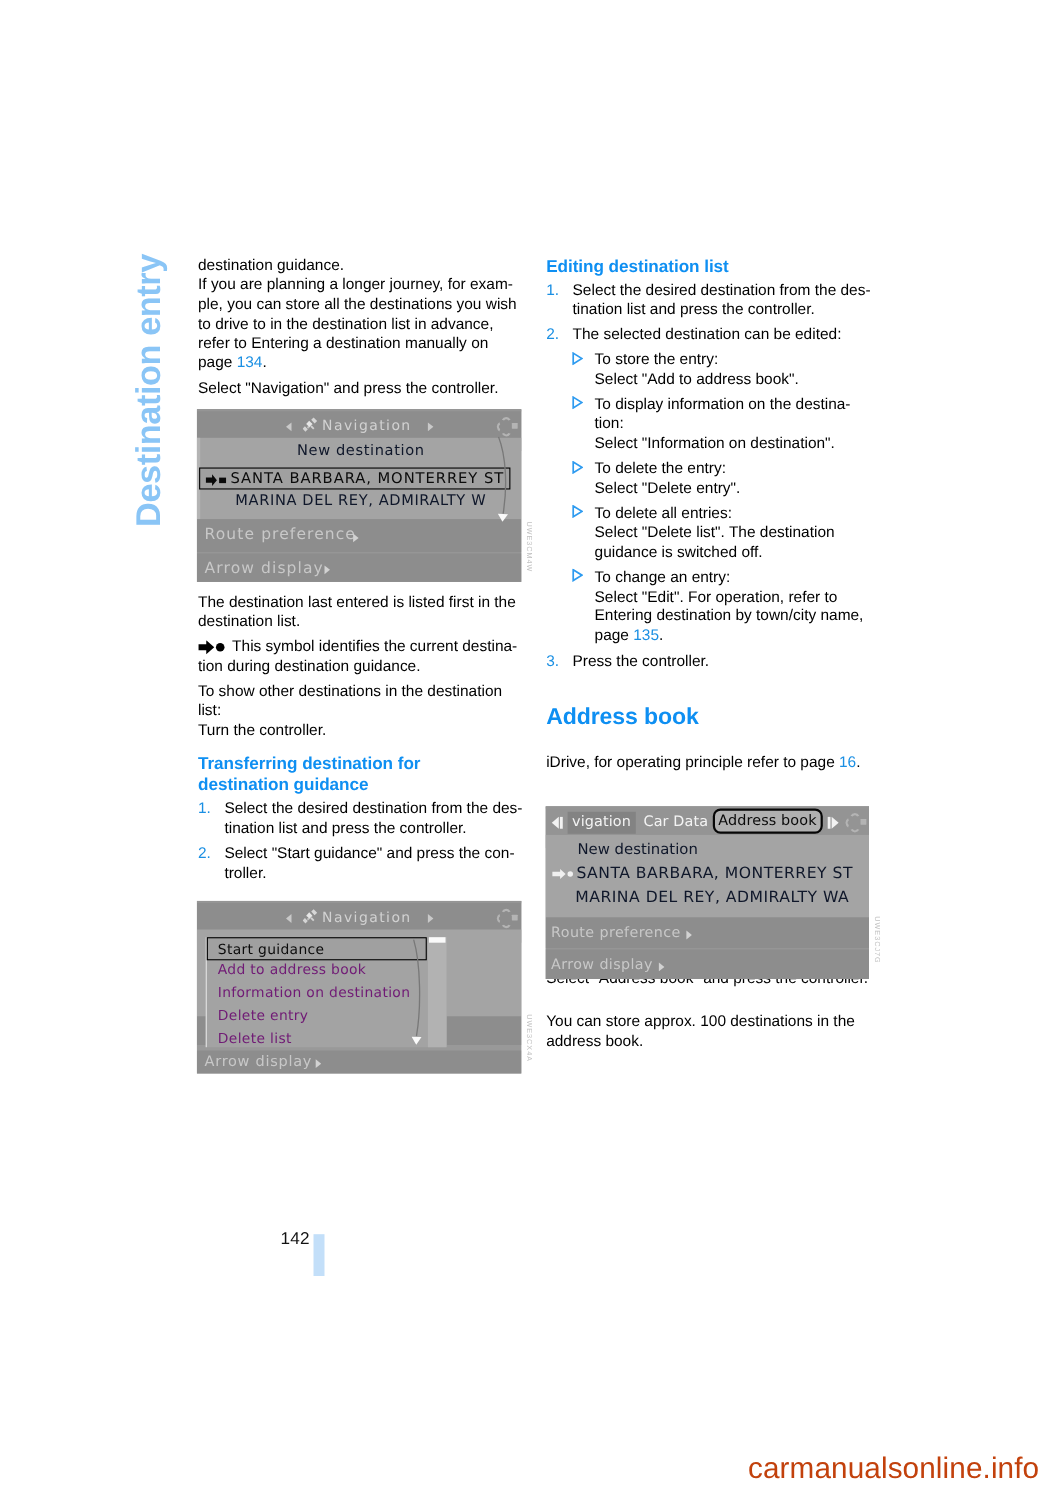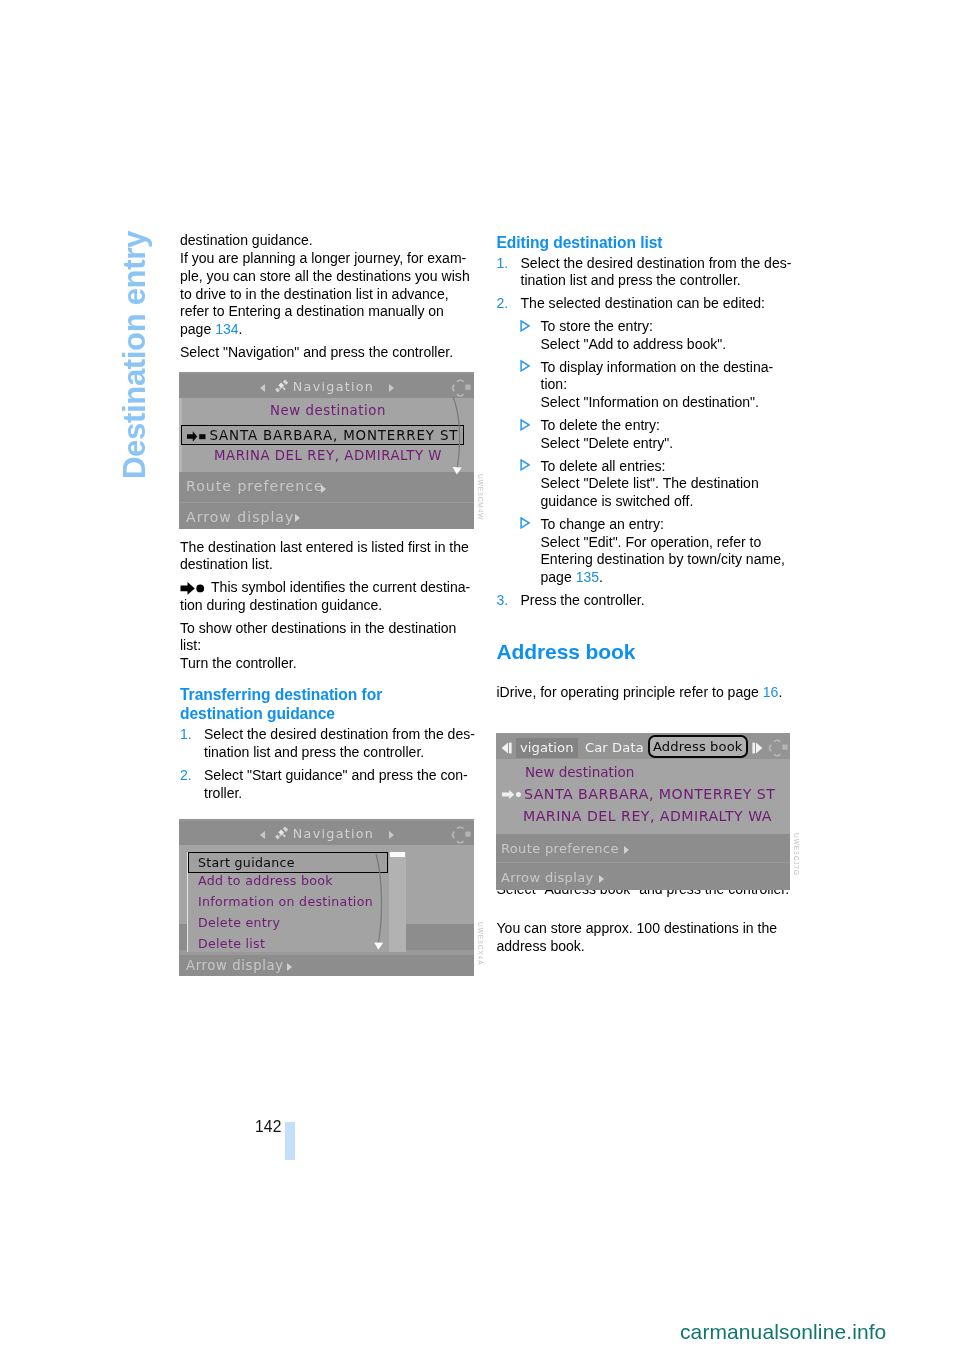--- a/index.html
+++ b/index.html
@@ -34,33 +34,33 @@
   .row2{position:relative;padding-left:20px;margin-left:24px;}
   .row2 .tri{position:absolute;left:-0.5px;top:1.5px;width:10px;height:12px;line-height:0;}
 
   
   .sym{display:inline-block;width:31px;height:13px;vertical-align:-2.5px;position:relative;white-space:normal;}
   .sym svg{position:absolute;left:0;top:0;}
 
   
   .pgnum{position:absolute;left:255px;top:1118px;font-size:15.6px;color:#121212;letter-spacing:0.2px;}
   .pgbar{position:absolute;left:285px;top:1122px;width:10px;height:38px;background:#c3dff9;}
-  .wm{position:absolute;left:680px;top:1320px;font-size:21px;color:#0f766e;letter-spacing:0.1px;}
+  .wm{position:absolute;left:680px;top:1320px;font-size:27px;color:#c2410c;letter-spacing:0.1px;}
 
 
   
   .shot{position:absolute;overflow:hidden;background:#999;
         font-family:"DejaVu Sans",sans-serif;}
   .shot .hdr{position:absolute;left:0;top:0;width:100%;height:38px;background:#8d8d8d;
              border-top:2px solid #959595;box-sizing:border-box;}
   .shot .hdr .ttl{position:absolute;left:7px;top:0;width:100%;text-align:center;
                   line-height:26px;color:#d2d2d2;font-size:12.7px;letter-spacing:1.3px;}
   .shot .body{position:absolute;left:0;width:100%;background:#a4a4a4;
                 border-left:3px solid #b4b4b4;box-sizing:border-box;}
-  .shot .rowI{position:absolute;left:0;width:100%;color:#701a75;
+  .shot .rowI{position:absolute;left:0;width:100%;color:#0f172a;
               font-size:13.3px;letter-spacing:0.55px;white-space:nowrap;}
   .shot .rowI.ctr{text-align:center;}
   .shot .selbox{position:absolute;border:1.7px solid #000;box-sizing:border-box;background:#a0a0a0;}
   .shot .selbox .t{position:absolute;color:#0b0b0b;font-size:13.4px;letter-spacing:0.85px;white-space:nowrap;}
   .shot .foot{position:absolute;left:0;width:100%;background:#8d8d8d;
               color:#c8c8c8;font-size:14.1px;letter-spacing:1.0px;}
   .shot .foot span{position:absolute;left:7px;top:6px;}
   .capid{position:absolute;transform-origin:0 0;transform:rotate(90deg);
          font-size:6.6px;color:#c2c2c2;letter-spacing:0.9px;white-space:nowrap;
          font-family:"Liberation Sans",sans-serif;}

